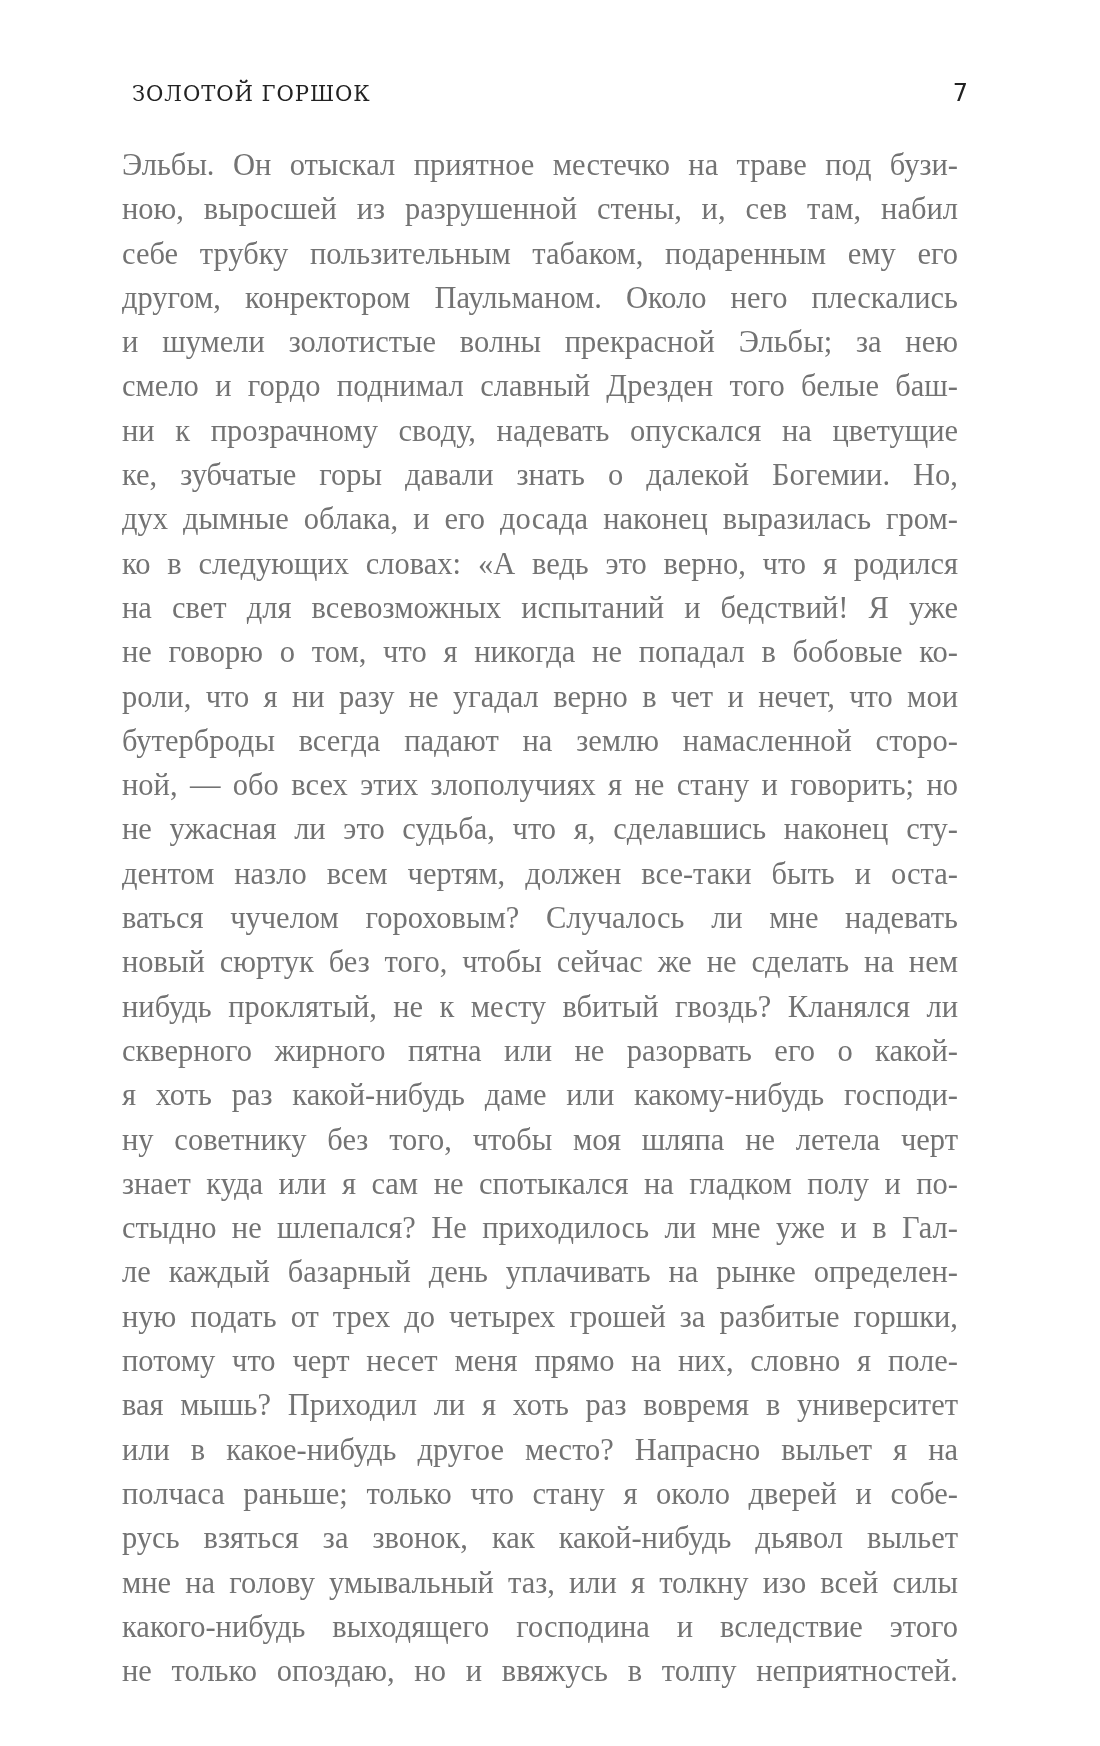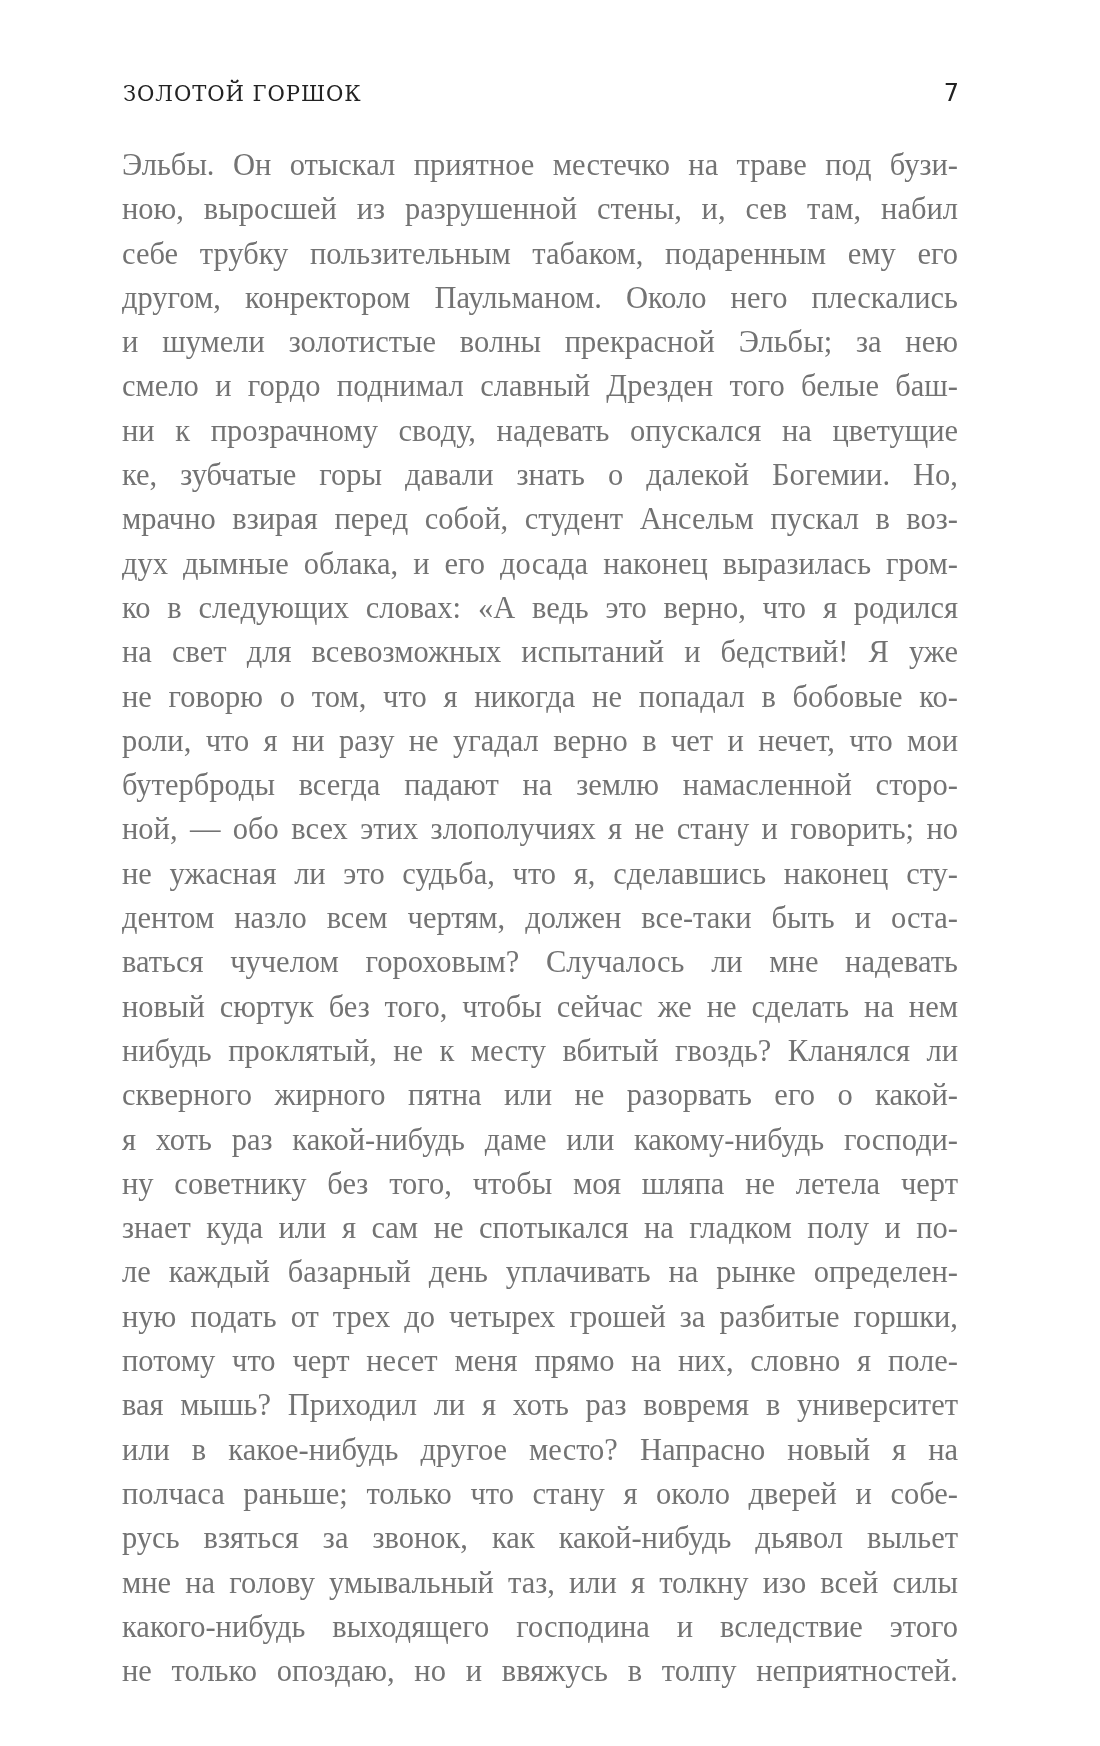--- a/index.html
+++ b/index.html
@@ -16,21 +16,21 @@
     }
     .page {
       position: absolute;
       left: 0; top: 0;
       width: 1100px;
       height: 1746px;
       background: #ffffff;
     }
     .running-head {
       position: absolute;
-      left: 123px;
+      left: 132px;
       top: 80px;
       width: 836px;
       height: 30px;
       display: flex;
       justify-content: space-between;
       align-items: baseline;
     }
     .running-title {
       font-family: "DejaVu Serif", serif;
       font-size: 23px;
@@ -79,41 +79,41 @@
 
   <div class="body-text" id="body-text">
       <span class="line" style="display: block; width: 836px; text-align: justify; text-align-last: justify;">Эльбы. Он отыскал приятное местечко на траве под бузи-</span>
       <span class="line" style="display: block; width: 836px; text-align: justify; text-align-last: justify;">ною, выросшей из разрушенной стены, и, сев там, набил</span>
       <span class="line" style="display: block; width: 836px; text-align: justify; text-align-last: justify;">себе трубку пользительным табаком, подаренным ему его</span>
       <span class="line" style="display: block; width: 836px; text-align: justify; text-align-last: justify;">другом, конректором Паульманом. Около него плескались</span>
       <span class="line" style="display: block; width: 836px; text-align: justify; text-align-last: justify;">и шумели золотистые волны прекрасной Эльбы; за нею</span>
       <span class="line" style="display: block; width: 836px; text-align: justify; text-align-last: justify;">смело и гордо поднимал славный Дрезден того белые баш-</span>
       <span class="line" style="display: block; width: 836px; text-align: justify; text-align-last: justify;">ни к прозрачному своду, надевать опускался на цветущие</span>
       <span class="line" style="display: block; width: 836px; text-align: justify; text-align-last: justify;">ке, зубчатые горы давали знать о далекой Богемии. Но,</span>
-      <span class="line" style="display: block; width: 836px; text-align: justify; text-align-last: justify;">мрачно взирая перед собой, студент Ансельм пускал в воз-</span>
       <span class="line" style="display: block; width: 836px; text-align: justify; text-align-last: justify;">дух дымные облака, и его досада наконец выразилась гром-</span>
       <span class="line" style="display: block; width: 836px; text-align: justify; text-align-last: justify;">ко в следующих словах: «А ведь это верно, что я родился</span>
       <span class="line" style="display: block; width: 836px; text-align: justify; text-align-last: justify;">на свет для всевозможных испытаний и бедствий! Я уже</span>
       <span class="line" style="display: block; width: 836px; text-align: justify; text-align-last: justify;">не говорю о том, что я никогда не попадал в бобовые ко-</span>
       <span class="line" style="display: block; width: 836px; text-align: justify; text-align-last: justify;">роли, что я ни разу не угадал верно в чет и нечет, что мои</span>
       <span class="line" style="display: block; width: 836px; text-align: justify; text-align-last: justify;">бутерброды всегда падают на землю намасленной сторо-</span>
       <span class="line" style="display: block; width: 836px; text-align: justify; text-align-last: justify;">ной, — обо всех этих злополучиях я не стану и говорить; но</span>
       <span class="line" style="display: block; width: 836px; text-align: justify; text-align-last: justify;">не ужасная ли это судьба, что я, сделавшись наконец сту-</span>
       <span class="line" style="display: block; width: 836px; text-align: justify; text-align-last: justify;">дентом назло всем чертям, должен все-таки быть и оста-</span>
       <span class="line" style="display: block; width: 836px; text-align: justify; text-align-last: justify;">ваться чучелом гороховым? Случалось ли мне надевать</span>
       <span class="line" style="display: block; width: 836px; text-align: justify; text-align-last: justify;">новый сюртук без того, чтобы сейчас же не сделать на нем</span>
       <span class="line" style="display: block; width: 836px; text-align: justify; text-align-last: justify;">нибудь проклятый, не к месту вбитый гвоздь? Кланялся ли</span>
       <span class="line" style="display: block; width: 836px; text-align: justify; text-align-last: justify;">скверного жирного пятна или не разорвать его о какой-</span>
       <span class="line" style="display: block; width: 836px; text-align: justify; text-align-last: justify;">я хоть раз какой-нибудь даме или какому-нибудь господи-</span>
       <span class="line" style="display: block; width: 836px; text-align: justify; text-align-last: justify;">ну советнику без того, чтобы моя шляпа не летела черт</span>
       <span class="line" style="display: block; width: 836px; text-align: justify; text-align-last: justify;">знает куда или я сам не спотыкался на гладком полу и по-</span>
+      <span class="line" style="display: block; width: 836px; text-align: justify; text-align-last: justify;">стыдно не шлепался? Не приходилось ли мне уже и в Гал-</span>
       <span class="line" style="display: block; width: 836px; text-align: justify; text-align-last: justify;">ле каждый базарный день уплачивать на рынке определен-</span>
       <span class="line" style="display: block; width: 836px; text-align: justify; text-align-last: justify;">ную подать от трех до четырех грошей за разбитые горшки,</span>
       <span class="line" style="display: block; width: 836px; text-align: justify; text-align-last: justify;">потому что черт несет меня прямо на них, словно я поле-</span>
       <span class="line" style="display: block; width: 836px; text-align: justify; text-align-last: justify;">вая мышь? Приходил ли я хоть раз вовремя в университет</span>
-      <span class="line" style="display: block; width: 836px; text-align: justify; text-align-last: justify;">или в какое-нибудь другое место? Напрасно новый я на</span>
+      <span class="line" style="display: block; width: 836px; text-align: justify; text-align-last: justify;">или в какое-нибудь другое место? Напрасно выльет я на</span>
       <span class="line" style="display: block; width: 836px; text-align: justify; text-align-last: justify;">полчаса раньше; только что стану я около дверей и собе-</span>
       <span class="line" style="display: block; width: 836px; text-align: justify; text-align-last: justify;">русь взяться за звонок, как какой-нибудь дьявол выльет</span>
       <span class="line" style="display: block; width: 836px; text-align: justify; text-align-last: justify;">мне на голову умывальный таз, или я толкну изо всей силы</span>
       <span class="line" style="display: block; width: 836px; text-align: justify; text-align-last: justify;">какого-нибудь выходящего господина и вследствие этого</span>
       <span class="line" style="display: block; width: 836px; text-align: justify; text-align-last: justify;">не только опоздаю, но и ввяжусь в толпу неприятностей.</span>
     </div>
 </div>
 
 </body></html>

